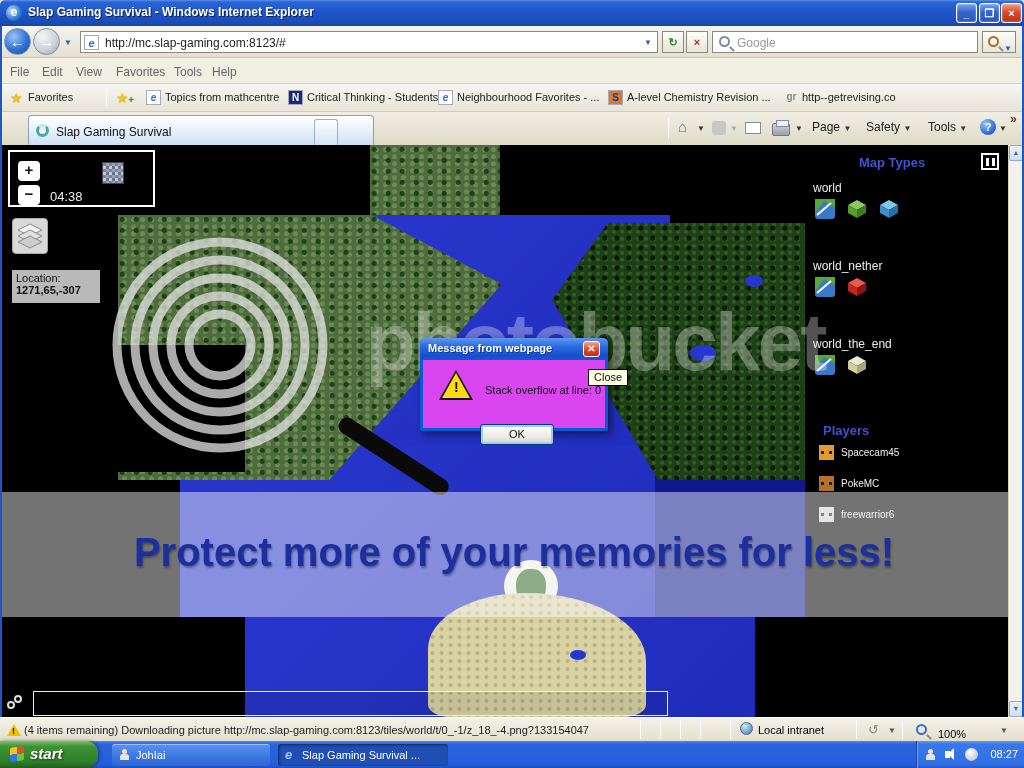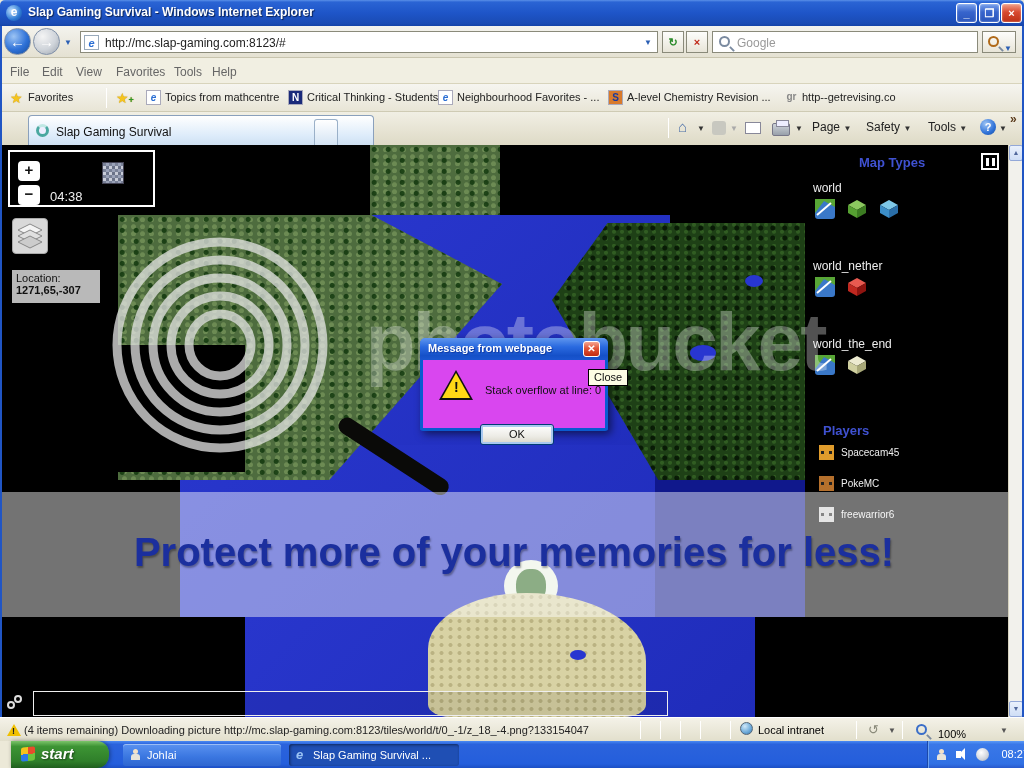--- a/index.html
+++ b/index.html
@@ -143,21 +143,21 @@
 
   
   .statusbar { left:0; top:717px; width:1024px; height:24px; background:linear-gradient(180deg,#f4f2e8,#e2dfcc); border-top:1px solid #fff; }
   .statusbar .msg { left:24px; top:6px; color:#222; font-size:11px; white-space:nowrap; }
   .minitri { left:7px; top:6px; width:0; height:0; border-left:7px solid transparent; border-right:7px solid transparent; border-bottom:12px solid #f0c000; }
   .minitri::after { content:"!"; position:absolute; left:-2px; top:2px; font-size:9px; font-weight:bold; color:#222; }
   .globe { width:13px; height:13px; border-radius:50%; border:1px solid #567; background:radial-gradient(circle at 35% 30%, #cfe8f8, #6aa8d8 60%, #3a78a8); }
   .statusdiv { position:absolute; top:3px; width:1px; height:18px; background:#cac6b0; border-right:1px solid #fff; }
 
   
-  .taskbar { left:11px; top:741px; width:943px; height:27px; background:linear-gradient(180deg,#4a8af4 0%,#2b63dc 12%,#245edc 85%,#1c4fc4 100%); }
+  .taskbar { left:0; top:741px; width:943px; height:27px; background:linear-gradient(180deg,#4a8af4 0%,#2b63dc 12%,#245edc 85%,#1c4fc4 100%); }
   .startbtn { left:0; top:0; width:98px; height:27px; border-radius:0 12px 12px 0;
     background:linear-gradient(180deg,#7cc46a 0%,#3d9434 20%,#2f7f2a 75%,#1f5f1e 100%);
     box-shadow:1px 0 4px rgba(0,0,0,.4); }
   .startbtn .flag { left:10px; top:6px; width:14px; height:14px; transform:skewY(-6deg);
     background:conic-gradient(#e84c2c 0 25%, #6ec43c 0 50%, #2c7ae8 0 75%, #f4c41c 0 100%); border-radius:2px; }
   .startbtn .lbl { left:30px; top:4px; color:#fff; font-size:15px; font-weight:bold; font-style:italic; text-shadow:1px 1px 2px rgba(0,0,0,.5); }
   .taskbtn { top:3px; height:22px; border-radius:3px; color:#fff; font-size:11px; }
   .taskbtn.normal { background:linear-gradient(180deg,#5a92f0,#3a76e0 60%,#2f66d0); box-shadow:inset 0 1px 0 rgba(255,255,255,.4); }
   .taskbtn.pressed { background:#1f4fb4; box-shadow:inset 1px 1px 3px rgba(0,0,0,.5); }
   .taskbtn .tlabel { position:absolute; left:24px; top:5px; white-space:nowrap; }

